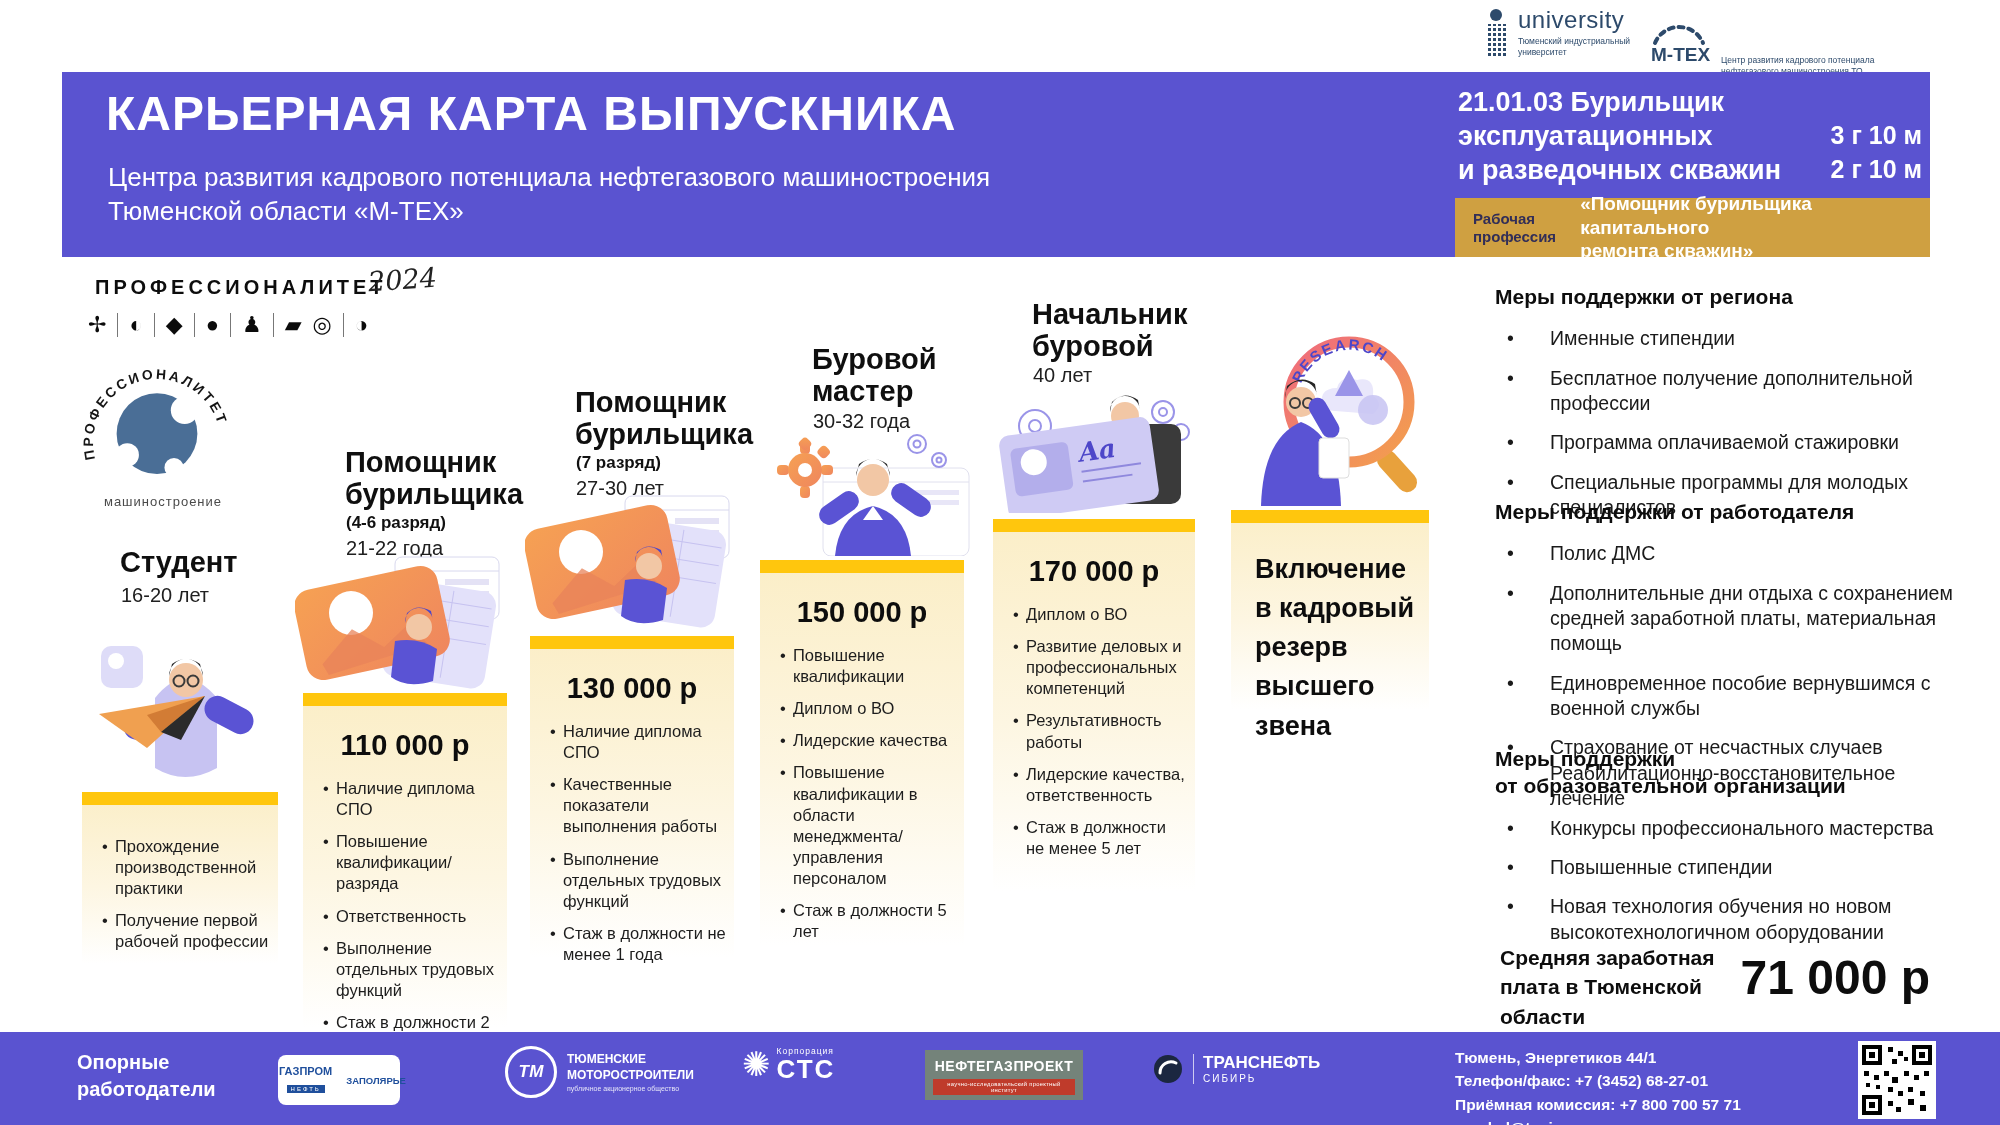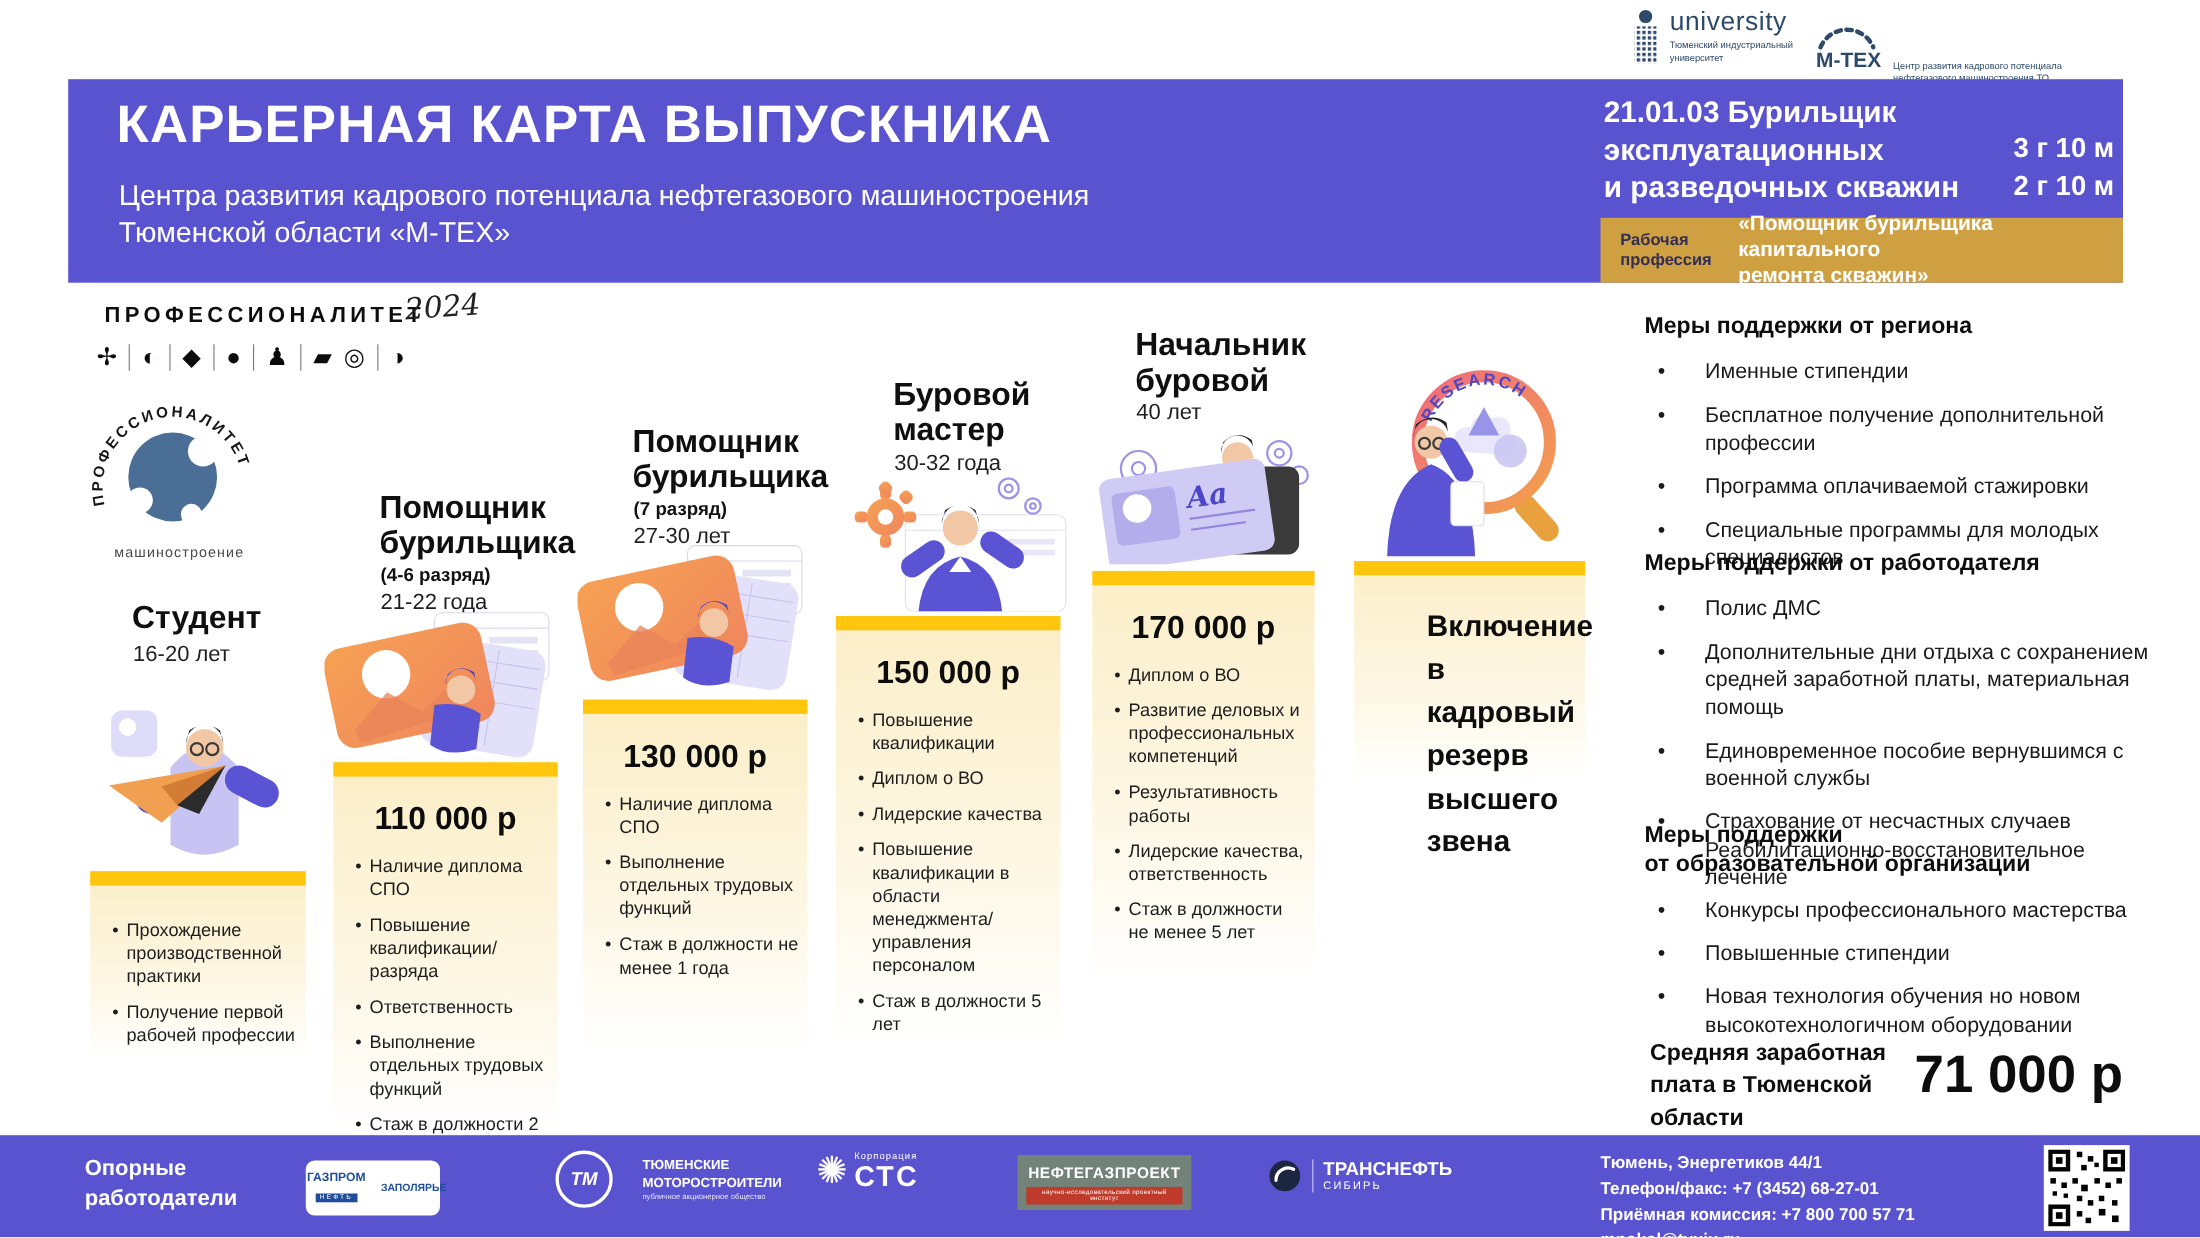--- a/index.html
+++ b/index.html
@@ -57,21 +57,21 @@
   .avg-value{position:absolute;left:1690px;top:950px;width:240px;text-align:right;font-size:48px;font-weight:800;color:#0d0d0d;}
 
   
   .footer{position:absolute;left:0;top:1032px;width:2000px;height:93px;background:#5a53d0;}
   .f-heading{position:absolute;left:55px;top:1049px;color:#fff;font-size:20px;font-weight:700;line-height:1.35;margin-left:22px;}
   .gp{position:absolute;left:278px;top:1055px;width:122px;height:50px;background:#fff;border-radius:8px;display:flex;align-items:center;justify-content:center;gap:7px;}
   .gp-name{font-size:11px;font-weight:800;color:#1f4f9c;line-height:1;}
   .gp-sub{display:inline-block;margin-top:2px;background:#1f4f9c;color:#fff;font-size:6px;letter-spacing:2px;padding:1px 4px;}
   .gp-div{width:1px;height:28px;background:#9fb0c9;}
   .gp-region{font-size:9.5px;font-weight:700;color:#1f4f9c;}
-  .tm{position:absolute;left:505px;top:1046px;display:flex;align-items:center;gap:27px;color:#fff;}
+  .tm{position:absolute;left:505px;top:1046px;display:flex;align-items:center;gap:10px;color:#fff;}
   .tm-circle{width:46px;height:46px;border:3px solid #fff;border-radius:50%;display:flex;align-items:center;justify-content:center;font-weight:800;font-style:italic;font-size:17px;}
   .tm-name{font-size:12px;font-weight:800;line-height:1.3;}
   .tm-cap{font-size:7px;opacity:.85;margin-top:2px;}
   .sts{position:absolute;left:742px;top:1046px;display:flex;align-items:center;gap:6px;color:#fff;}
   .sts-star{font-size:34px;line-height:1;}
   .sts-top{font-size:8.5px;letter-spacing:1px;}
   .sts-name{font-size:26px;font-weight:800;letter-spacing:2px;line-height:1;}
   .ngp{position:absolute;left:925px;top:1050px;width:158px;background:#74837a;padding:8px 8px 5px;text-align:center;box-sizing:border-box;}
   .ngp-name{font-size:14px;font-weight:800;color:#fff;letter-spacing:.5px;}
   .ngp-cap{margin-top:5px;background:#bf3b2b;color:#fff;font-size:5.8px;padding:2px 2px;letter-spacing:.3px;}
@@ -247,20 +247,21 @@
     <circle cx="56" cy="60" r="22" fill="#fff"></circle>
     <path d="M20 100 L56 72 L84 96 L110 80 L128 102 L24 112 Z" transform="rotate(-12 77 70)" fill="#e8835a" opacity=".75"></path>
     <circle cx="124" cy="74" r="13" fill="#f2c7a5"></circle>
     <path d="M110 70 A14 14 0 0 1 138 68 L136 58 Q122 50 112 60 Z" fill="#4d46c9"></path>
     <path d="M100 88 Q124 84 142 96 L138 128 Q112 136 96 124 Z" fill="#5a53d4"></path>
   </svg>
   <div class="card" style="left:530px;top:636px;width:204px;height:322px;">
     <div class="salary">130 000 р</div>
     <ul>
         <li>Наличие диплома СПО</li>
+        <li>Качественные показатели выполнения работы</li>
         <li>Выполнение отдельных трудовых функций</li>
         <li>Стаж в должности не менее 1 года</li>
       </ul>
   </div>
 
   <div class="stitle pre" style="left:812px;top:343px;">Буровой
 мастер</div>
   <div class="sage" style="left:813px;top:410px;">30-32 года</div>
   <svg class="ill" style="left:765px;top:428px;" width="208" height="128" viewBox="0 0 208 128">
     <rect x="58" y="40" width="146" height="88" rx="8" fill="#fff" stroke="#e0e0ee"></rect>
@@ -353,21 +354,21 @@
     <circle cx="128" cy="92" r="15" fill="#c7c3f2" opacity=".85"></circle>
     <text font-size="15" font-weight="800" fill="#4d46c9" letter-spacing="2" font-family="Liberation Sans,sans-serif"><textPath href="#resArc">RESEARCH</textPath></text>
     <circle cx="56" cy="84" r="15" fill="#f2c7a5"></circle>
     <path d="M40 80 A16 16 0 0 1 72 78 L70 66 Q56 56 42 68 Z" fill="#262626"></path>
     <circle cx="50" cy="85" r="5" fill="none" stroke="#3a3a3a" stroke-width="2"></circle>
       <circle cx="63" cy="85" r="5" fill="none" stroke="#3a3a3a" stroke-width="2"></circle>
     <path d="M16 188 Q18 120 56 104 Q94 118 96 188 Z" fill="#5a53d4"></path>
     <rect x="70" y="78" width="18" height="44" rx="9" transform="rotate(150 79 100)" fill="#5a53d4"></rect>
     <rect x="74" y="120" width="30" height="40" rx="4" fill="#fff" stroke="#ddd"></rect>
   </svg>
-  <div class="card" style="left:1231px;top:510px;width:168px;height:200px;padding-left:42px;">
+  <div class="card" style="left:1231px;top:510px;width:198px;height:200px;">
     <div class="card-text pre">Включение
 в кадровый
 резерв
 высшего
 звена</div>
   </div>
 
   <div class="sec" style="top:283px;">
     <h3 class="pre">Меры поддержки от региона</h3>
     <ul>

